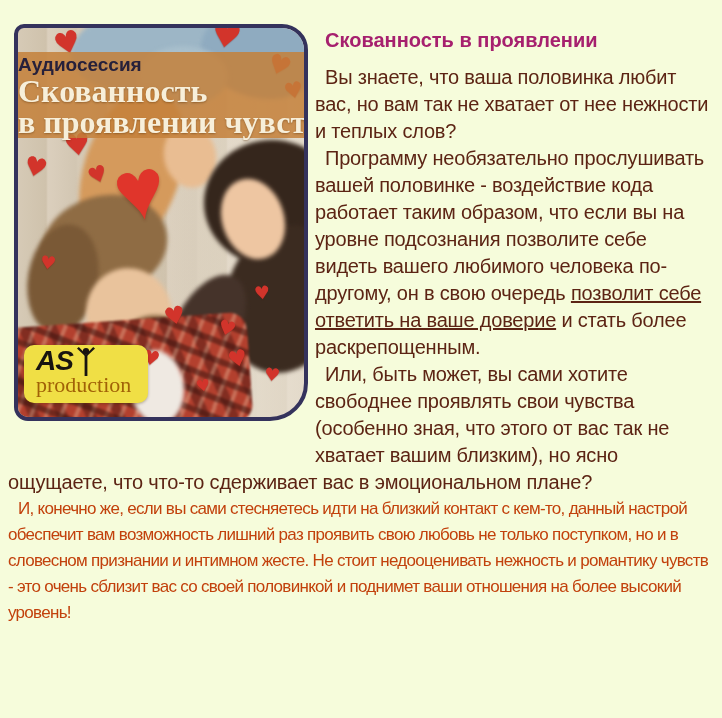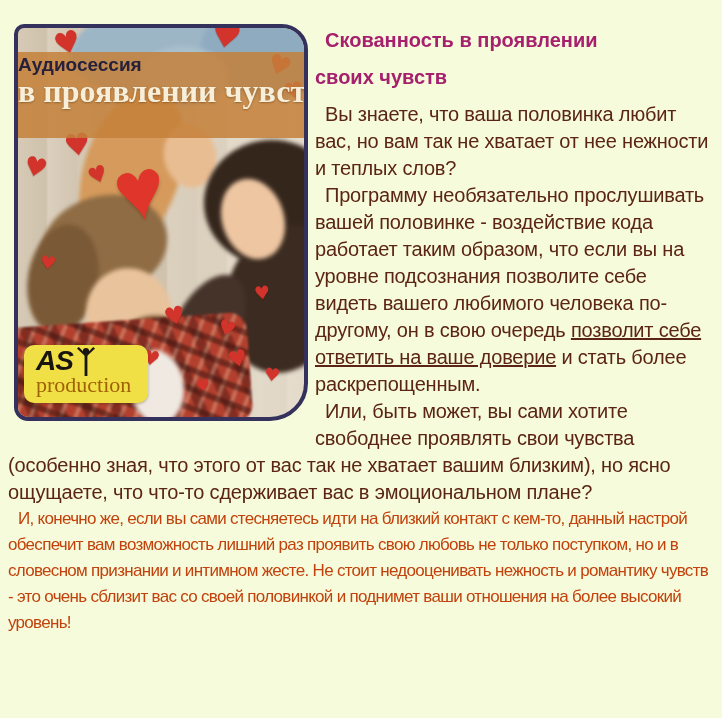--- a/index.html
+++ b/index.html
@@ -147,37 +147,38 @@
         <span class="heart" style="left: 236px; top: 256px; font-size: 18px; transform: rotate(-6deg); color: rgb(210, 52, 43);">♥</span>
         <span class="heart" style="left: 124px; top: 320px; font-size: 20px; transform: rotate(10deg); color: rgb(210, 52, 43);">♥</span>
         <span class="heart" style="left: 210px; top: 320px; font-size: 22px; transform: rotate(-14deg); color: rgb(210, 52, 43);">♥</span>
         <span class="heart" style="left: 246px; top: 338px; font-size: 18px; transform: rotate(6deg); color: rgb(210, 52, 43);">♥</span>
         <span class="heart" style="left: 178px; top: 350px; font-size: 16px; transform: rotate(-10deg); color: rgb(210, 52, 43);">♥</span>
       </div>
     <div class="paper-heart">♥</div>
 
     <div class="banner">
       <div class="banner-sub">Аудиосессия</div>
+      <div class="banner-line">Скованность</div>
       <div class="banner-line">в проявлении чувств</div>
     </div>
 
     <div class="badge">
       <div class="badge-ast">
         <span>AS</span>
         <svg class="badge-person" width="22" height="30" viewBox="0 0 22 30">
           <circle cx="11" cy="4" r="3.1" fill="#181410"></circle>
           <rect x="9.6" y="8" width="2.8" height="21" fill="#181410"></rect>
           <path d="M11 10 L2 1.5 L3.8 0 L12 8.5 Z" fill="#181410"></path>
           <path d="M11 10 L20 1.5 L18.2 0 L10 8.5 Z" fill="#181410"></path>
         </svg>
       </div>
       <div class="badge-prod">production</div>
     </div>
   </div>
 
-  <h1 class="title"><span>Скованность в проявлении</span><br><span>своих чувств</span></h1>
+  <h1 class="title"><span>Скованность в проявлении</span><br></h1>
 
   <p class="para">Вы знаете, что ваша половинка любит вас, но вам так не хватает от нее нежности и теплых слов?</p>
   <p class="para"><span>Программу необязательно прослушивать вашей половинке - воздействие кода работает таким образом, что если вы на уровне подсознания позволите себе видеть вашего любимого человека по-другому, он в свою очередь </span><span class="u">позволит себе ответить на ваше доверие</span><span> и стать более раскрепощенным.</span></p>
   <p class="para">Или, быть может, вы сами хотите свободнее проявлять свои чувства (особенно зная, что этого от вас так не хватает вашим близким), но ясно ощущаете, что что-то сдерживает вас в эмоциональном плане?</p>
   <p class="para-last">И, конечно же, если вы сами стесняетесь идти на близкий контакт с кем-то, данный настрой обеспечит вам возможность лишний раз проявить свою любовь не только поступком, но и в словесном признании и интимном жесте. Не стоит недооценивать нежность и романтику чувств - это очень сблизит вас со своей половинкой и поднимет ваши отношения на более высокий уровень!</p>
 
 </div>
 
 </body></html>

